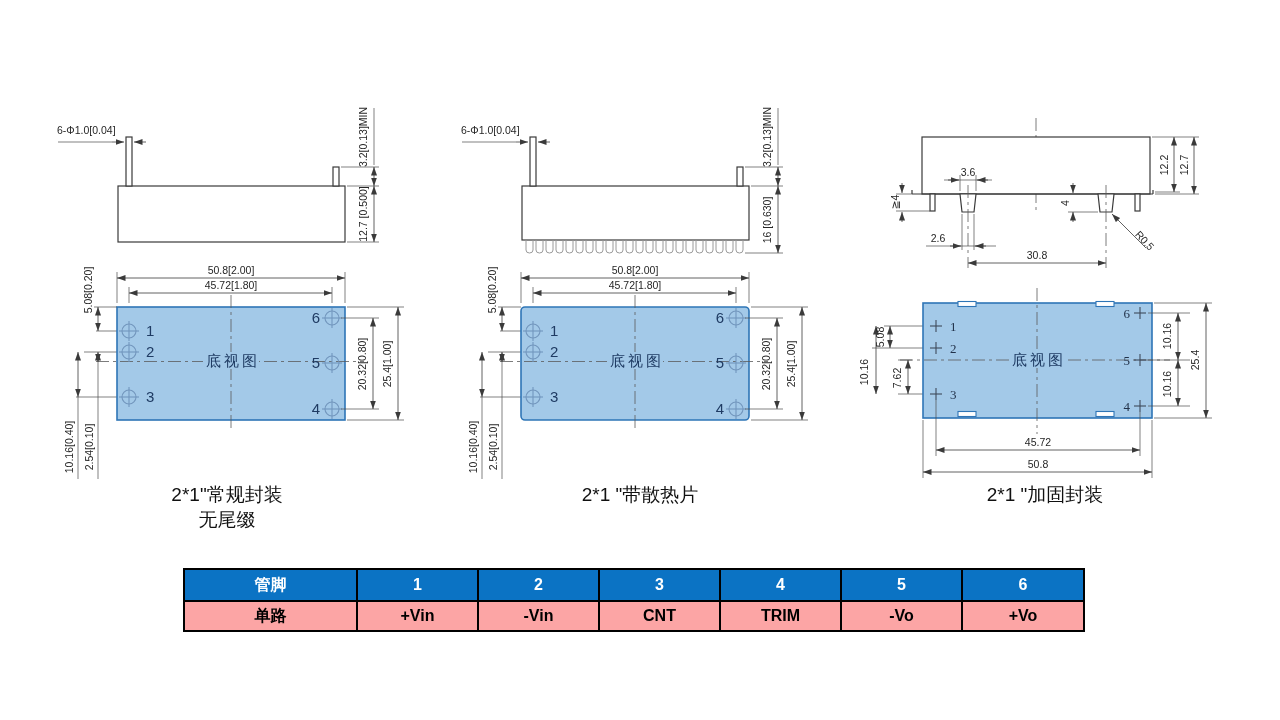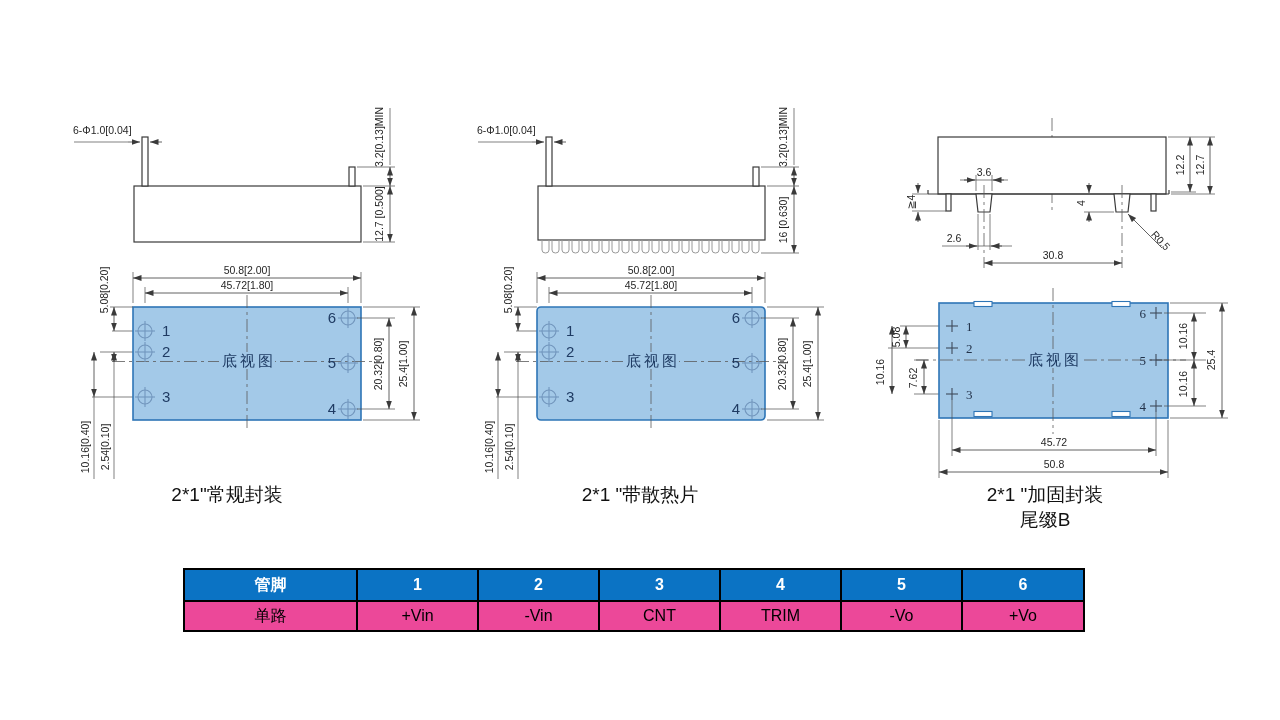--- a/index.html
+++ b/index.html
@@ -1,18 +1,18 @@
 <!DOCTYPE html>
 <html><head>
 <meta charset="utf-8">
 <style>
   html,body{margin:0;padding:0;background:#fff;}
   body{width:1280px;height:720px;position:relative;overflow:hidden;
        font-family:"Liberation Sans",sans-serif;}
-  #canvas{position:absolute;left:16px;top:0;width:1248px;height:560px;}
+  #canvas{position:absolute;left:0;top:0;width:1248px;height:560px;}
   svg{display:block;}
   
   .ln{stroke:#3a3a3a;stroke-width:1.2;fill:#fff;}
   .lnn{stroke:#3a3a3a;stroke-width:1.2;fill:none;}
   .thin{stroke:#4a4a4a;stroke-width:0.7;fill:none;}
   .dim{stroke:#3a3a3a;stroke-width:0.8;fill:none;}
   .cl{stroke:#5a5a5a;stroke-width:0.8;fill:none;stroke-dasharray:13 4 3 4;}
   .blue{fill:#A3C9E8;stroke:#2E75B6;stroke-width:1.6;}
   .notch{fill:#fff;stroke:#2E75B6;stroke-width:1.1;}
   .pinc{stroke:#7296BD;stroke-width:1.1;fill:none;}
@@ -20,24 +20,24 @@
   .fin{stroke:#9a9a9a;stroke-width:1;fill:none;}
   
   .dtx{font:10.5px "Liberation Sans",sans-serif;fill:#262626;}
   .ptx{font:15px "Liberation Sans",sans-serif;fill:#1F3B63;}
   .stx{font:13px "Liberation Serif",serif;fill:#22324a;}
   .vtx{font:15px "Liberation Sans",sans-serif;fill:#1F3B63;letter-spacing:3px;}
   .caption{position:absolute;width:230px;text-align:center;color:#111;
            font-size:19px;line-height:25px;}
   
   .pin-table{position:absolute;left:183px;top:568px;border-collapse:collapse;
-             table-layout:fixed;width:900px;font-size:16px;color:#000;background:#ec4899;}
+             table-layout:fixed;width:900px;font-size:16px;color:#000;background:#fca5a5;}
   .pin-table th,.pin-table td{border:2px solid #000;text-align:center;padding:0;}
   .pin-table th{background:#0B73C4;color:#fff;font-weight:bold;height:30px;}
-  .pin-table td{height:28px;font-weight:normal;margin-top:40px;}
+  .pin-table td{height:28px;font-weight:bold;margin-top:40px;}
 </style>
 </head>
 <body>
 
 <div id="canvas">
 <svg width="1280" height="560" viewBox="0 0 1280 560" xmlns="http://www.w3.org/2000/svg">
   <defs>
     <marker id="ar" markerWidth="10" markerHeight="8" refX="8.5" refY="3" orient="auto-start-reverse" markerUnits="userSpaceOnUse">
       <path d="M0,0 L8.5,3 L0,6 Z" fill="#3a3a3a"></path>
     </marker>
@@ -354,27 +354,27 @@
     <line class="thin" x1="923" y1="420" x2="923" y2="478"></line>
     <line class="thin" x1="1152" y1="420" x2="1152" y2="478"></line>
     <line class="dim" x1="923" y1="472" x2="1152" y2="472" marker-start="url(#ar)" marker-end="url(#ar)"></line>
     <text class="dtx" text-anchor="middle" x="1038" y="468">50.8</text>
   </g>
 </svg>
 </div>
 
 <div class="caption" style="left:112px;top:482px;">
   <div>2*1"常规封装</div>
+  <div>无尾缀</div>
 </div>
 <div class="caption" style="left:525px;top:482px;">
   <div>2*1 "带散热片</div>
 </div>
 <div class="caption" style="left:930px;top:482px;">
   <div>2*1 "加固封装</div>
-  <div>尾缀B</div>
 </div>
 
 <table class="pin-table">
   <colgroup>
     <col style="width:173px">
       <col style="width:121px">
       <col style="width:121px">
       <col style="width:121px">
     <col style="width:121px">
       <col style="width:121px">

